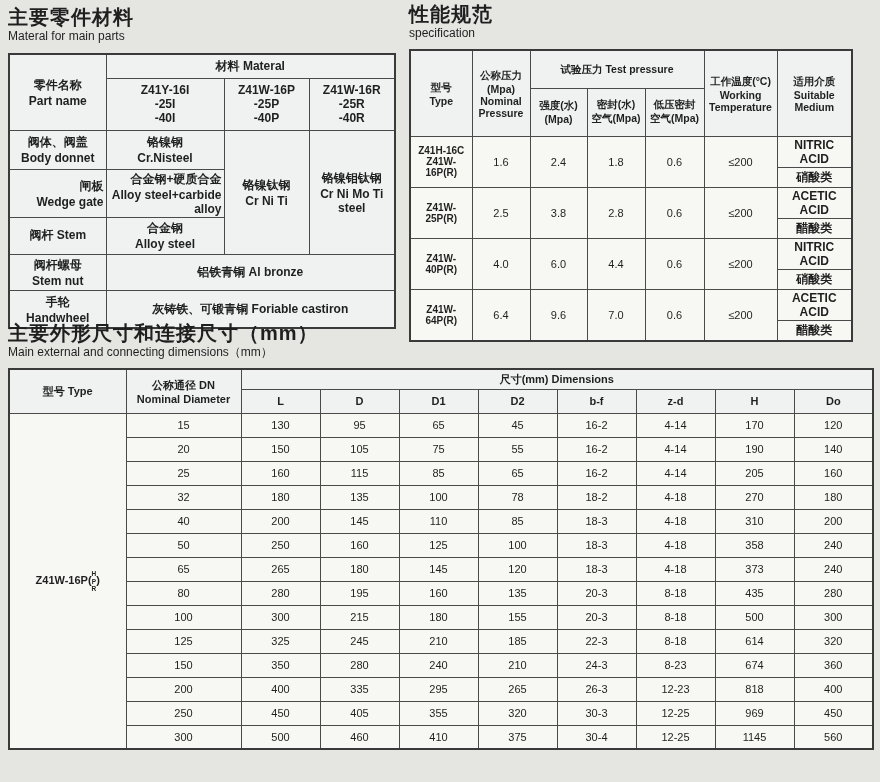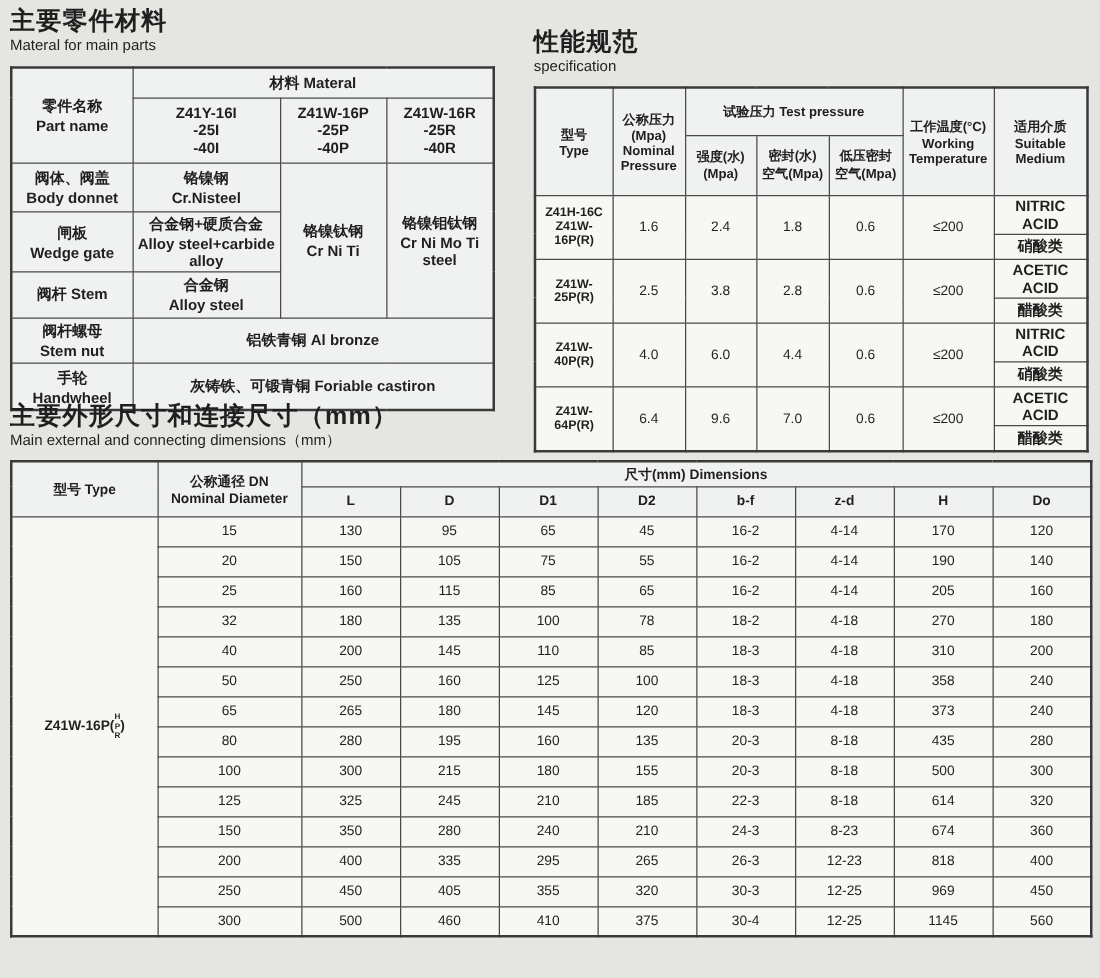--- a/index.html
+++ b/index.html
@@ -36,27 +36,27 @@
   }
   table{border:2px solid #3a3a3a;}
 
   
   #materials-section{left:8px;top:6px;width:400px;}
   #materials-table{width:386px;margin-top:10px;}
   #materials-table td{font-size:12px;font-weight:bold;background:var(--header_bg);}
   #materials-table .hdr{height:24px;}
   #materials-table .types td{height:52px;}
   #materials-table .r1 td{height:39px;}
-  #materials-table .r2 td{height:40px;}
+  #materials-table .r2 td{height:40px;text-align:right;}
   #materials-table .r3 td{height:37px;}
   #materials-table .r4 td{height:36px;}
   #materials-table .r5 td{height:38px;}
 
   
-  #spec-section{left:427px;top:3px;width:444px;margin-top:20px;}
+  #spec-section{left:409px;top:3px;width:444px;}
   #spec-table{width:442px;margin-top:9px;}
   #spec-table td{font-size:10.5px;}
   #spec-table .hd{font-weight:bold;background:var(--header_bg);}
   #spec-table .hrow1 td{height:38px;}
   #spec-table .hrow2 td{height:48px;}
   #spec-table tbody td{height:19px;font-size:11px;}
   #spec-table td.spec-type{font-size:10px;font-weight:bold;}
   #spec-table td.medium{font-size:12px;font-weight:bold;}
 
   

